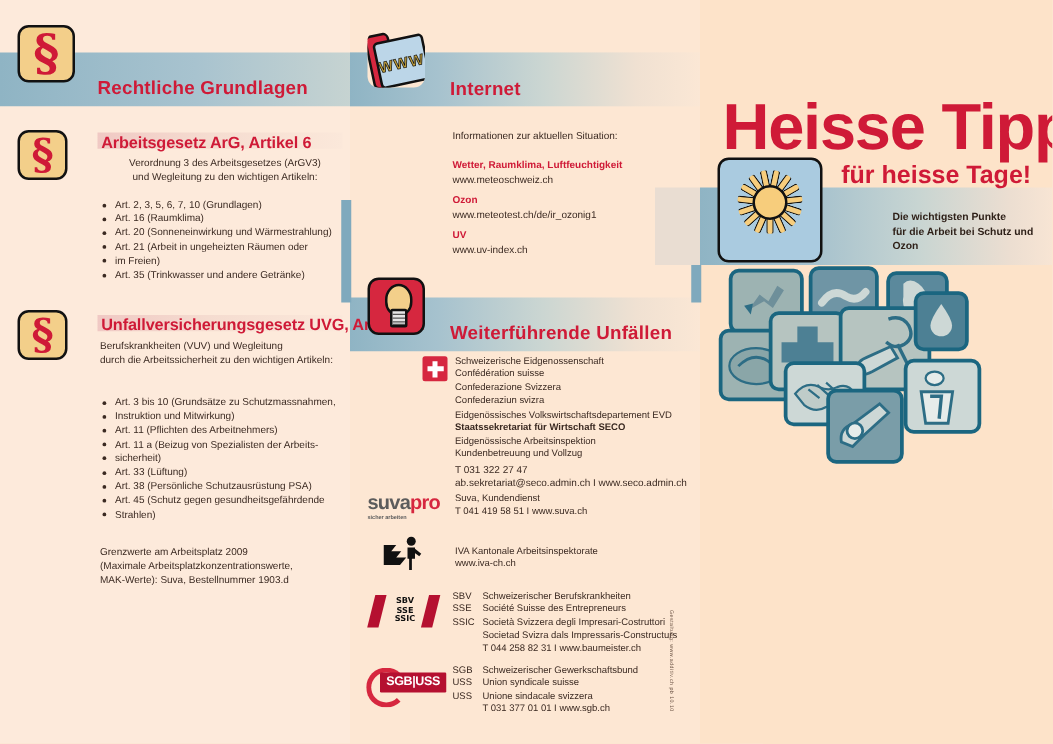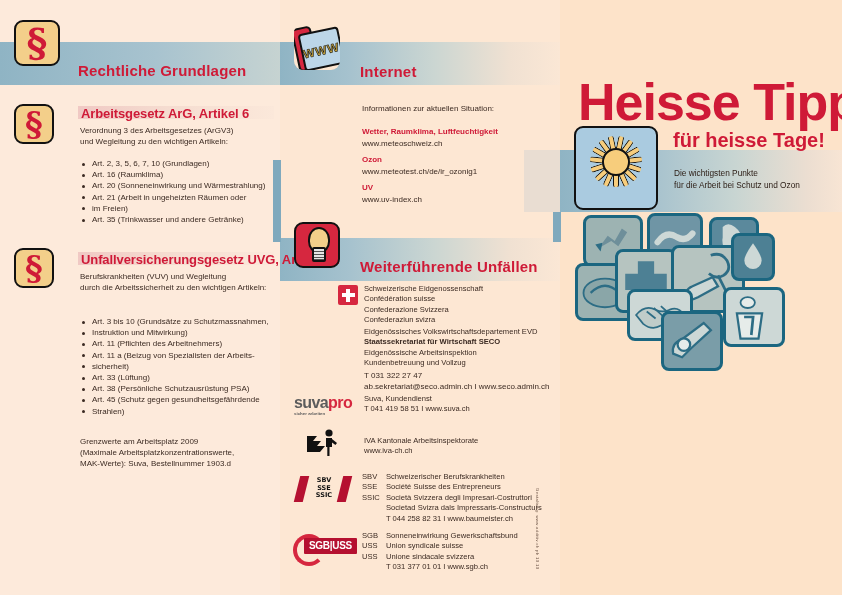--- a/index.html
+++ b/index.html
@@ -134,21 +134,21 @@
   
   .bigtitle{
     position:absolute;color:#cf1a37;font-weight:bold;
     font-size:52px;letter-spacing:-1px;line-height:40px;white-space:nowrap;
   }
   .subtitle{
     position:absolute;color:#cf1a37;font-weight:bold;
     font-size:20px;line-height:20px;white-space:nowrap;
   }
   .kicker{
-    position:absolute;color:#2f2119;font-weight:normal;font-size:8.3px;line-height:11.5px;
+    position:absolute;color:#2f2119;font-weight:bold;font-size:8.3px;line-height:11.5px;margin-left:40px;
   }
 
   
   .swiss{
     position:absolute;width:20px;height:20px;background:#d6273f;border-radius:2px;
   }
   .swiss:before{content:"";position:absolute;left:8px;top:3.5px;width:4px;height:13px;background:#fff;}
   .swiss:after{content:"";position:absolute;left:3.5px;top:8px;width:13px;height:4px;background:#fff;}
 
   
@@ -219,21 +219,21 @@
     <div class="para" style="font-size:40px;">§</div>
   </div>
   <div class="sec-title" style="left:78px;top:62px;">Rechtliche Grundlagen</div>
 
   <div class="tile tile-law" style="left:14px;top:104px;width:40px;height:40px;">
     <div class="para" style="font-size:34px;">§</div>
   </div>
   <div class="subbar" style="left:78px;top:106px;width:196px;">
     <span>Arbeitsgesetz ArG, Artikel 6</span>
   </div>
-  <div class="body-txt" style="left:80px;top:125px;width:200px;">
+  <div class="body-txt" style="left:80px;top:125px;width:200px;text-align:center;">
     <div>Verordnung 3 des Arbeitsgesetzes (ArGV3)</div>
     <div>und Wegleitung zu den wichtigen Artikeln:</div>
   </div>
   <div class="body-txt" style="left:80px;top:158px;width:205px;">
     <ul class="bul">
       <li>Art. 2, 3, 5, 6, 7, 10 (Grundlagen)</li>
       <li>Art. 16 (Raumklima)</li>
       <li>Art. 20 (Sonneneinwirkung und Wärmestrahlung)</li>
       <li>Art. 21 (Arbeit in ungeheizten Räumen oder</li>
       <li class="nb" style="padding-left:12px;list-style:none;">im Freien)</li>
@@ -372,21 +372,21 @@
     </div>
   </div>
 
   <div class="sgb" style="left:293px;top:534px;">
     <div class="arc"></div>
     <div class="pill"><span>SGB</span>|<span>USS</span></div>
   </div>
   <div class="org-grid" style="left:362px;top:531px;width:200px;">
     <div class="row">
       <span class="ab">SGB</span>
-      <span>Sonneneinwirkung Gewerkschaftsbund</span>
+      <span>Schweizerischer Gewerkschaftsbund</span>
     </div>
     <div class="row">
       <span class="ab">USS</span>
       <span>Union syndicale suisse</span>
     </div>
     <div class="row">
       <span class="ab">USS</span>
       <span>Unione sindacale svizzera</span>
     </div>
     <div class="row">

